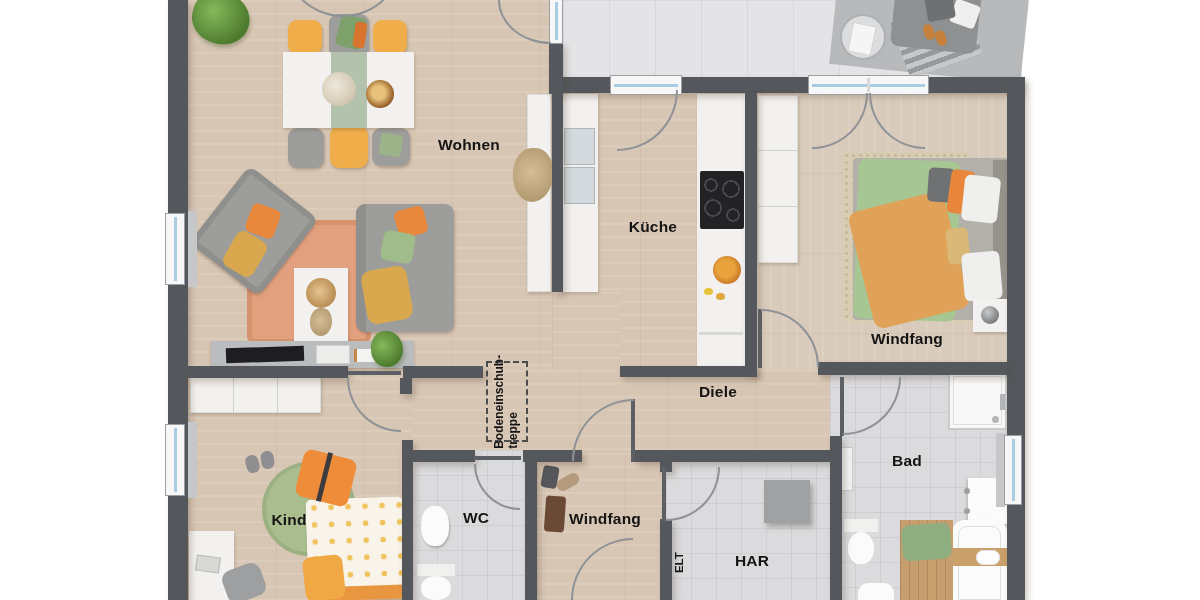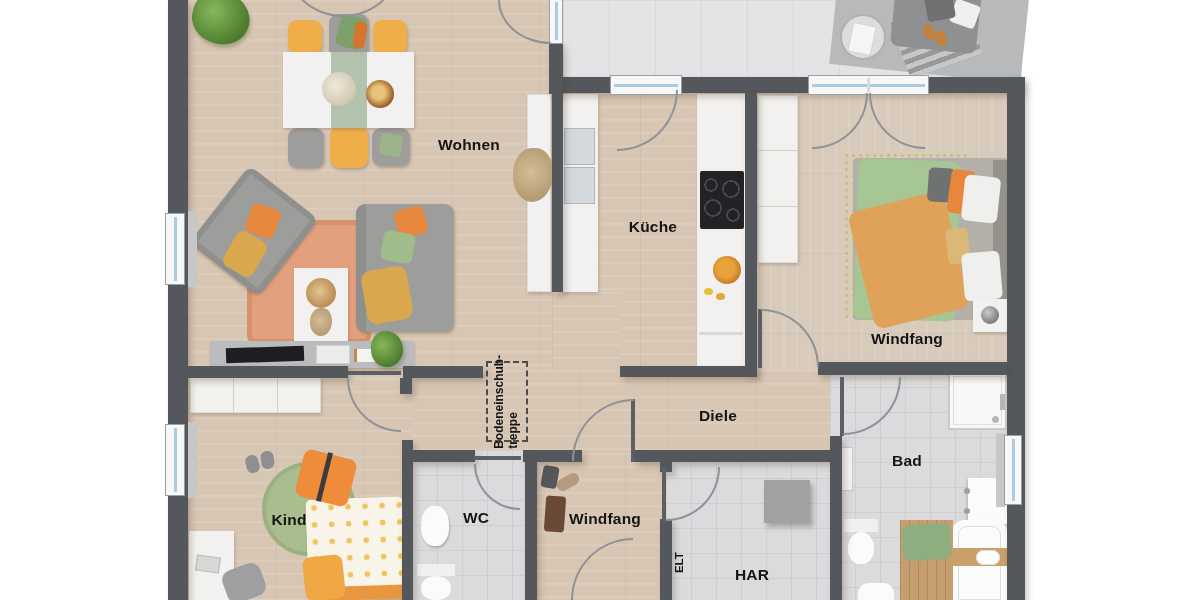--- a/index.html
+++ b/index.html
@@ -262,20 +262,20 @@
       <span>treppe</span>
     </div>
   </div>
   <div class="lblrot" style="left:662px;top:542px;width:34px;height:42px;">
     <div style="font-size:11.5px;">ELT</div>
   </div>
 
   <div class="lbl" style="left:469px;top:145px;">Wohnen</div>
   <div class="lbl" style="left:653px;top:227px;">Küche</div>
   <div class="lbl" style="left:907px;top:339px;">Windfang</div>
-  <div class="lbl" style="left:718px;top:416px;">Diele</div>
+  <div class="lbl" style="left:718px;top:392px;">Diele</div>
   <div class="lbl" style="left:907px;top:461px;">Bad</div>
   <div class="lbl" style="left:289px;top:520px;">Kind</div>
   <div class="lbl" style="left:476px;top:518px;">WC</div>
   <div class="lbl" style="left:605px;top:519px;">Windfang</div>
-  <div class="lbl" style="left:752px;top:575px;">HAR</div>
+  <div class="lbl" style="left:752px;top:561px;">HAR</div>
 
 </div>
 
 </body></html>

